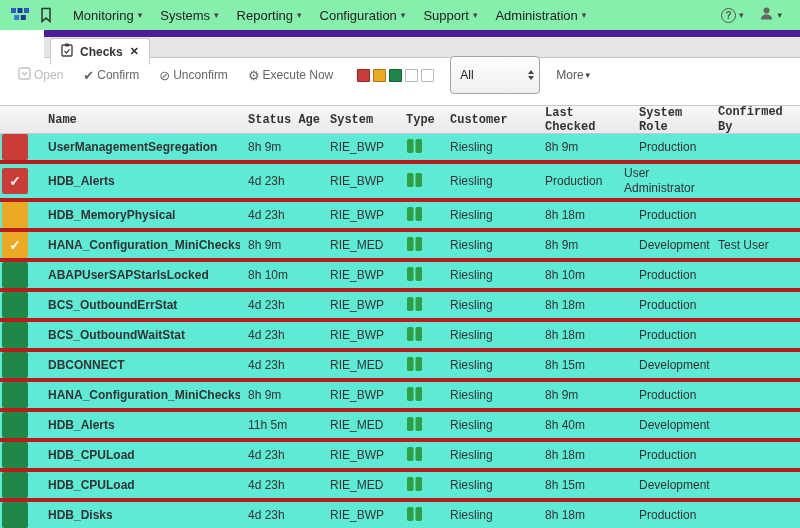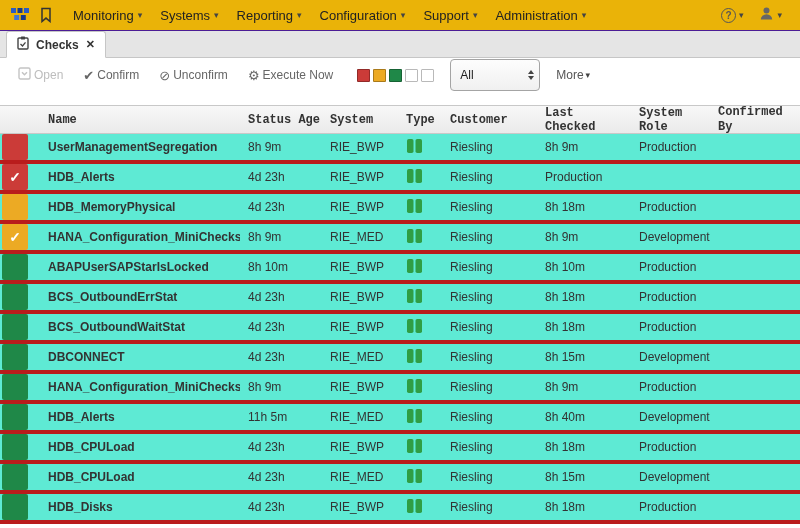--- a/index.html
+++ b/index.html
@@ -1,46 +1,46 @@
 <!DOCTYPE html>
 <html><head>
 <meta charset="utf-8">
 <style>
   * { box-sizing: border-box; margin: 0; padding: 0; }
   body { font-family: "Liberation Sans", sans-serif; background: #fff; }
   .app { width: 800px; height: 528px; overflow: hidden; background: #fff; position: relative; }
 
   
-  .topnav { height: 30px; display: flex; align-items: center; padding: 0 10px; background: #eab308; }
+  .topnav { height: 30px; display: flex; align-items: center; padding: 0 10px; background: #86efac; }
   .logo { margin-right: 10px; display: flex; align-items: center; }
   .bookmark { margin-right: 12px; display: flex; align-items: center; cursor: pointer; }
   .nav-item { display: flex; align-items: center; gap: 4px; padding: 0 9px; font-size: 13px; color: #222; cursor: pointer; white-space: nowrap; }
   .chev { font-size: 9px; color: #444; line-height: 1; }
   .nav-spacer { flex: 1; }
   .nav-right-item { display: flex; align-items: center; gap: 3px; padding: 0 8px; cursor: pointer; }
   .help-circle { width: 15px; height: 15px; border: 1.5px solid #555; border-radius: 50%; color: #555;
                  font-size: 10px; font-weight: bold; display: flex; align-items: center; justify-content: center; }
 
   
-  .tabbar { height: 28px; background: #e5e5e5; border-top: 1px solid #4c1d95; border-bottom: 1px solid #c6c6c6;
-            display: flex; align-items: flex-end; padding-left: 6px; }
+  .tabbar { height: 28px; background: #e5e5e5; border-top: 7px solid #4c1d95; border-bottom: 1px solid #c6c6c6;
+            display: flex; padding-left: 6px; margin-left: 44px; }
   .tab { height: 27px; background: #fff; border: 1px solid #c6c6c6; border-bottom: 1px solid #fff;
          border-radius: 3px 3px 0 0; display: flex; align-items: center; gap: 7px; padding: 0 10px;
          position: relative; top: 1px; font-size: 12px; font-weight: bold; color: #333; cursor: pointer; }
   .tab-close { font-size: 11px; font-weight: bold; color: #333; cursor: pointer; }
 
   
   .toolbar { height: 34px; display: flex; align-items: center; padding: 0 18px; background: #fff; }
   .tb-btn { display: flex; align-items: center; gap: 3px; font-size: 12px; color: #666; margin-right: 20px; cursor: pointer; white-space: nowrap; }
   .tb-btn.disabled { color: #bdbdbd; cursor: default; }
   .tb-icon.glyph { font-size: 13px; line-height: 1; color: #666; }
   .filter-boxes { display: flex; gap: 3px; margin-left: 4px; margin-right: 16px; }
   .filter-box { width: 13px; height: 13px; border: 1px solid rgba(0,0,0,0.28); border-radius: 1px; cursor: pointer; background: #fff; }
   .filter-box.empty { border-color: #b9b9b9; }
-  .filter-select { width: 90px; height: 32px; border: 1px solid #a4a4a4; border-radius: 4px;
+  .filter-select { width: 90px; height: 38px; border: 1px solid #a4a4a4; border-radius: 4px;
                    background: linear-gradient(#fdfdfd, #f0f0f0); display: flex; align-items: center;
                    justify-content: space-between; padding: 0 5px 0 9px; font-size: 12px; color: #222;
                    margin-right: 16px; cursor: pointer; }
   .spinner { display: flex; flex-direction: column; gap: 2px; }
   .spinner .up { width: 0; height: 0; border-left: 3.5px solid transparent; border-right: 3.5px solid transparent; border-bottom: 4px solid #444; }
   .spinner .dn { width: 0; height: 0; border-left: 3.5px solid transparent; border-right: 3.5px solid transparent; border-top: 4px solid #444; }
   .more { display: flex; align-items: center; gap: 2px; font-size: 12px; color: #555; cursor: pointer; }
 
   .gap { height: 13px; }
 
@@ -229,20 +229,21 @@
     <div class="td c4">
       <span>
         <svg width="17" height="16" viewBox="0 0 17 16">
           <rect x="1" y="1" width="6.5" height="14" rx="1.8" fill="#2f9e44"></rect>
           <rect x="9.5" y="1" width="6.5" height="14" rx="1.8" fill="#2f9e44"></rect>
         </svg>
       </span>
     </div>
     <div class="td c5">Riesling</div>
     <div class="td c7">Production</div>
+    <div class="td c8">User Administrator</div>
   </div>
 
   <div class="tr">
     <div class="td c0">
       <span class="status-box" style="background: rgb(236, 170, 36);">
         
       </span>
     </div>
     <div class="td c1">HDB_MemoryPhysical</div>
     <div class="td c2">4d 23h</div>
@@ -274,20 +275,21 @@
       <span>
         <svg width="17" height="16" viewBox="0 0 17 16">
           <rect x="1" y="1" width="6.5" height="14" rx="1.8" fill="#2f9e44"></rect>
           <rect x="9.5" y="1" width="6.5" height="14" rx="1.8" fill="#2f9e44"></rect>
         </svg>
       </span>
     </div>
     <div class="td c5">Riesling</div>
     <div class="td c6">8h 9m</div>
     <div class="td c7">Development</div>
+    <div class="td c8">Test User</div>
   </div>
 
   <div class="tr">
     <div class="td c0">
       <span class="status-box" style="background: rgb(31, 136, 72);">
         
       </span>
     </div>
     <div class="td c1">ABAPUserSAPStarIsLocked</div>
     <div class="td c2">8h 10m</div>

